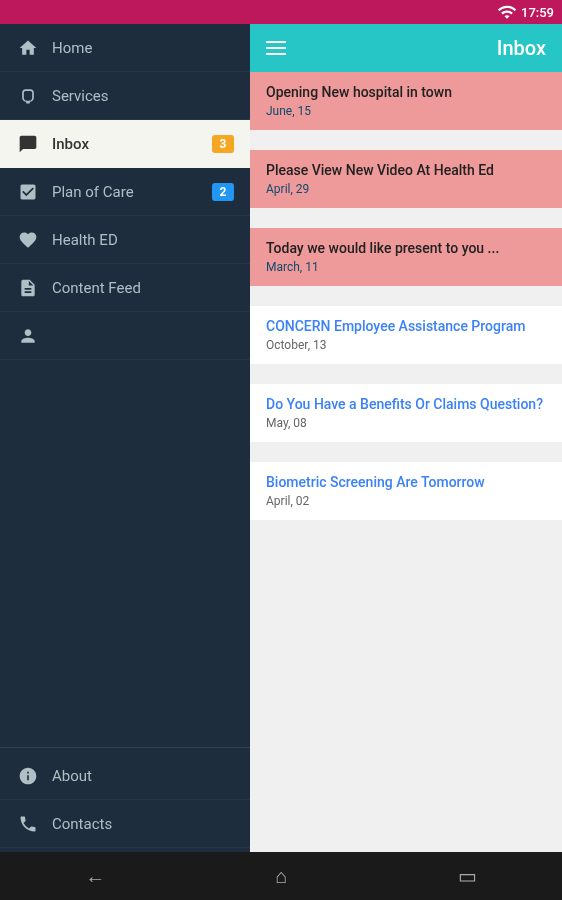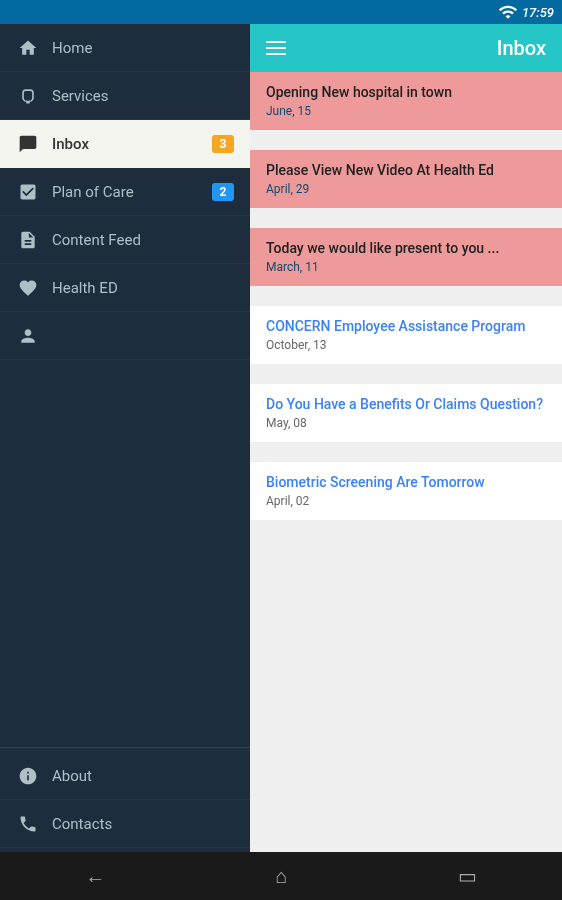--- a/index.html
+++ b/index.html
@@ -8,28 +8,27 @@
       height: 900px;
       font-family: 'Roboto', Arial, sans-serif;
       background: #1a2332;
       display: flex;
       flex-direction: column;
       overflow: hidden;
     }
 
     
     .status-bar {
-      background: #0369a1;
+      background: #be185d;
       height: 24px;
       display: flex;
       justify-content: flex-end;
       align-items: center;
       padding: 0 8px;
       flex-shrink: 0;
-      font-style: italic;
     }
     .status-bar-right {
       display: flex;
       align-items: center;
       gap: 4px;
       color: white;
       font-size: 12px;
     }
 
     
@@ -269,33 +268,33 @@
               <path d="M19 3H5c-1.1 0-2 .9-2 2v14c0 1.1.9 2 2 2h14c1.1 0 2-.9 2-2V5c0-1.1-.9-2-2-2zm-9 14l-5-5 1.41-1.41L10 14.17l7.59-7.59L19 8l-9 9z"></path>
             </svg>
         </div>
         <span class="nav-label">Plan of Care</span>
         <span class="badge badge-blue">2</span>
       </div>
 
       <div class="nav-item">
         <div class="nav-icon">
           <svg viewBox="0 0 24 24" fill="#b0bec5" width="20" height="20">
+              <path d="M12 21.35l-1.45-1.32C5.4 15.36 2 12.28 2 8.5 2 5.42 4.42 3 7.5 3c1.74 0 3.41.81 4.5 2.09C13.09 3.81 14.76 3 16.5 3 19.58 3 22 5.42 22 8.5c0 3.78-3.4 6.86-8.55 11.54L12 21.35z"></path>
+            </svg>
+        </div>
+        <span class="nav-label">Health ED</span>
+      </div>
+
+      <div class="nav-item">
+        <div class="nav-icon">
+          <svg viewBox="0 0 24 24" fill="#b0bec5" width="20" height="20">
               <path d="M14 2H6c-1.1 0-2 .9-2 2v16c0 1.1.89 2 2 2h12c1.1 0 2-.9 2-2V8l-6-6zm2 16H8v-2h8v2zm0-4H8v-2h8v2zm-3-5V3.5L18.5 9H13z"></path>
             </svg>
         </div>
         <span class="nav-label">Content Feed</span>
-      </div>
-
-      <div class="nav-item">
-        <div class="nav-icon">
-          <svg viewBox="0 0 24 24" fill="#b0bec5" width="20" height="20">
-              <path d="M12 21.35l-1.45-1.32C5.4 15.36 2 12.28 2 8.5 2 5.42 4.42 3 7.5 3c1.74 0 3.41.81 4.5 2.09C13.09 3.81 14.76 3 16.5 3 19.58 3 22 5.42 22 8.5c0 3.78-3.4 6.86-8.55 11.54L12 21.35z"></path>
-            </svg>
-        </div>
-        <span class="nav-label">Health ED</span>
       </div>
 
       <div class="nav-item">
         <div class="nav-icon">
           <svg viewBox="0 0 24 24" fill="#b0bec5" width="20" height="20">
               <path d="M12 12c2.21 0 4-1.79 4-4s-1.79-4-4-4-4 1.79-4 4 1.79 4 4 4zm0 2c-2.67 0-8 1.34-8 4v2h16v-2c0-2.66-5.33-4-8-4z"></path>
             </svg>
         </div>
       </div>
 

